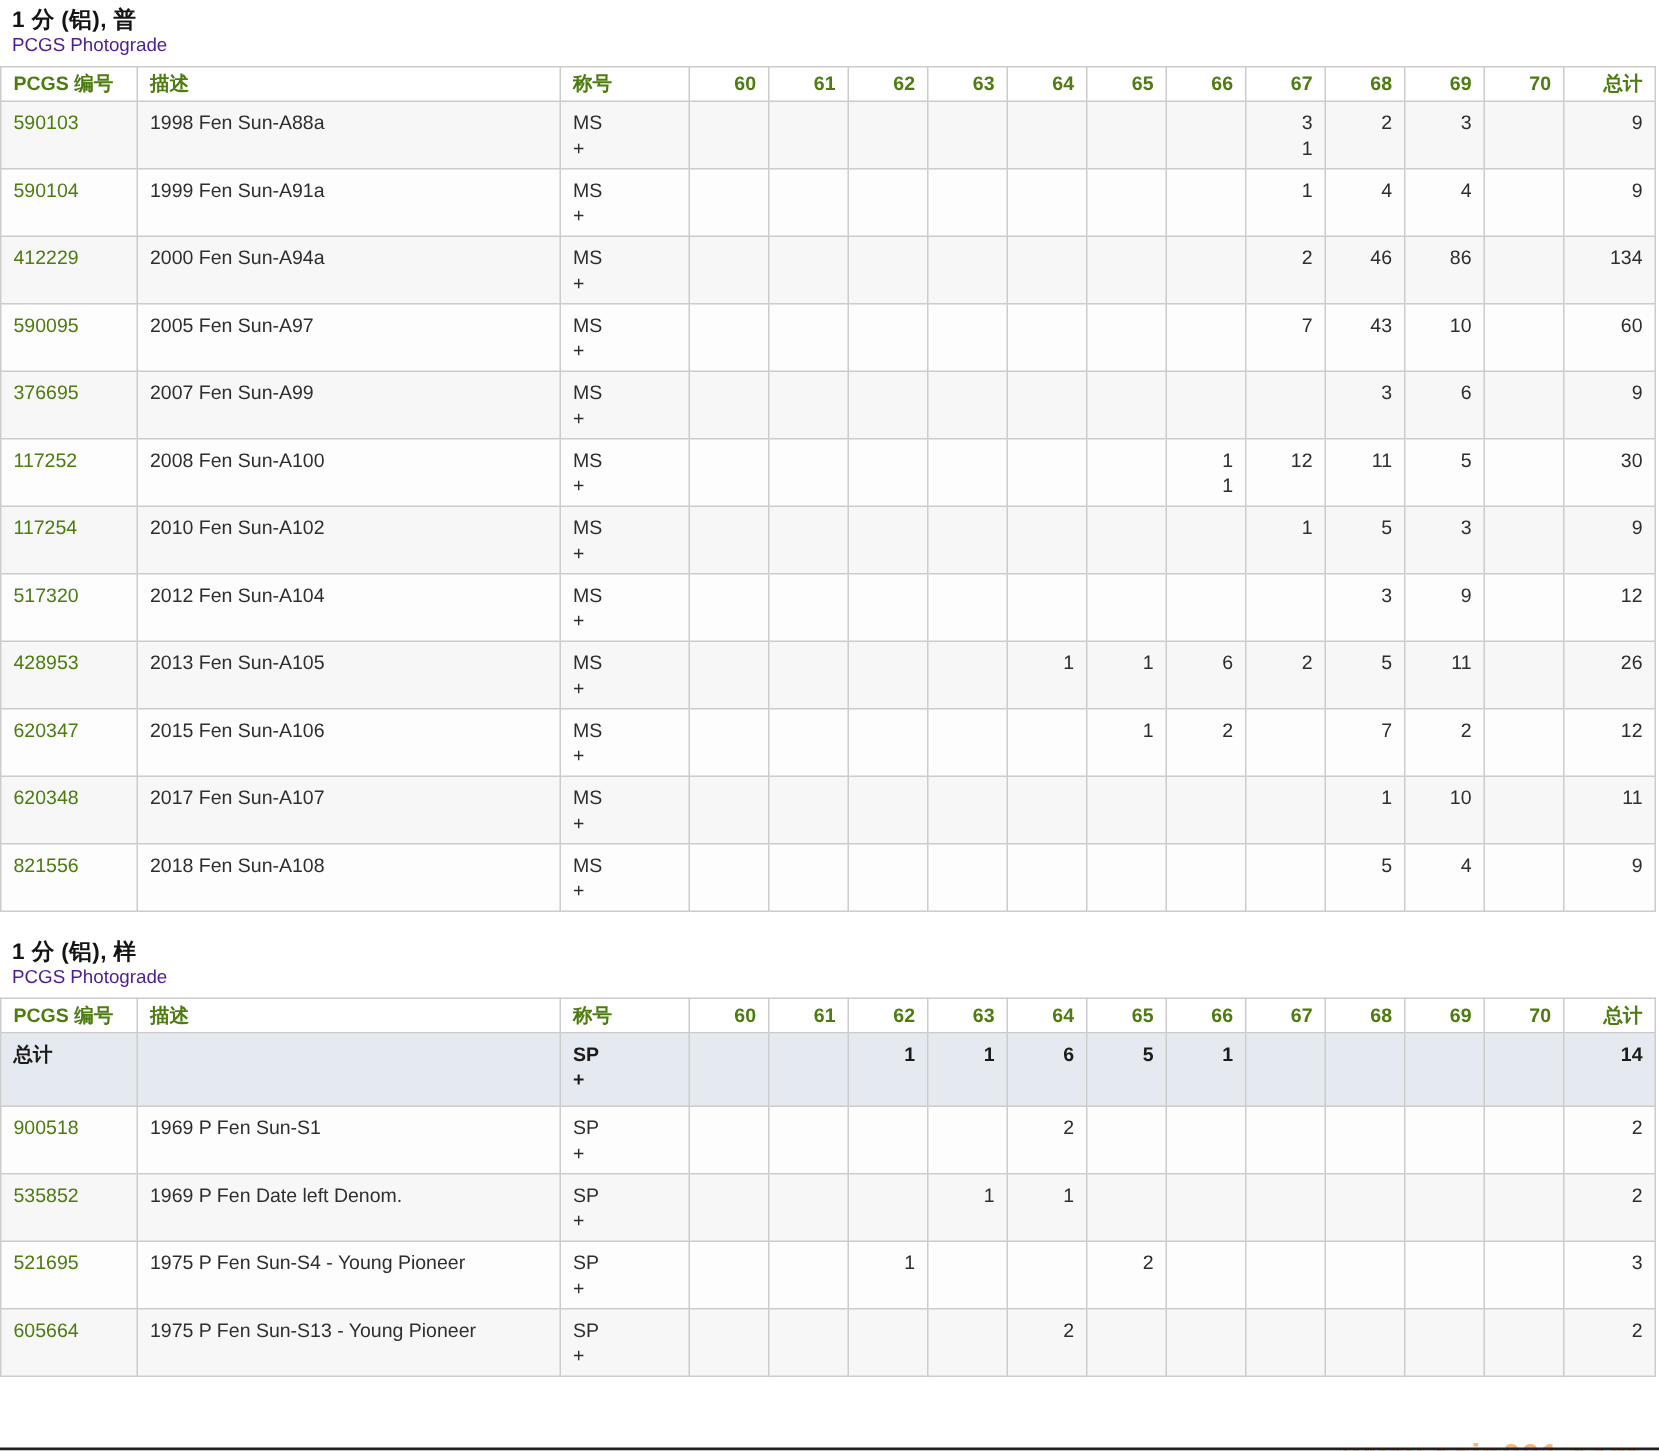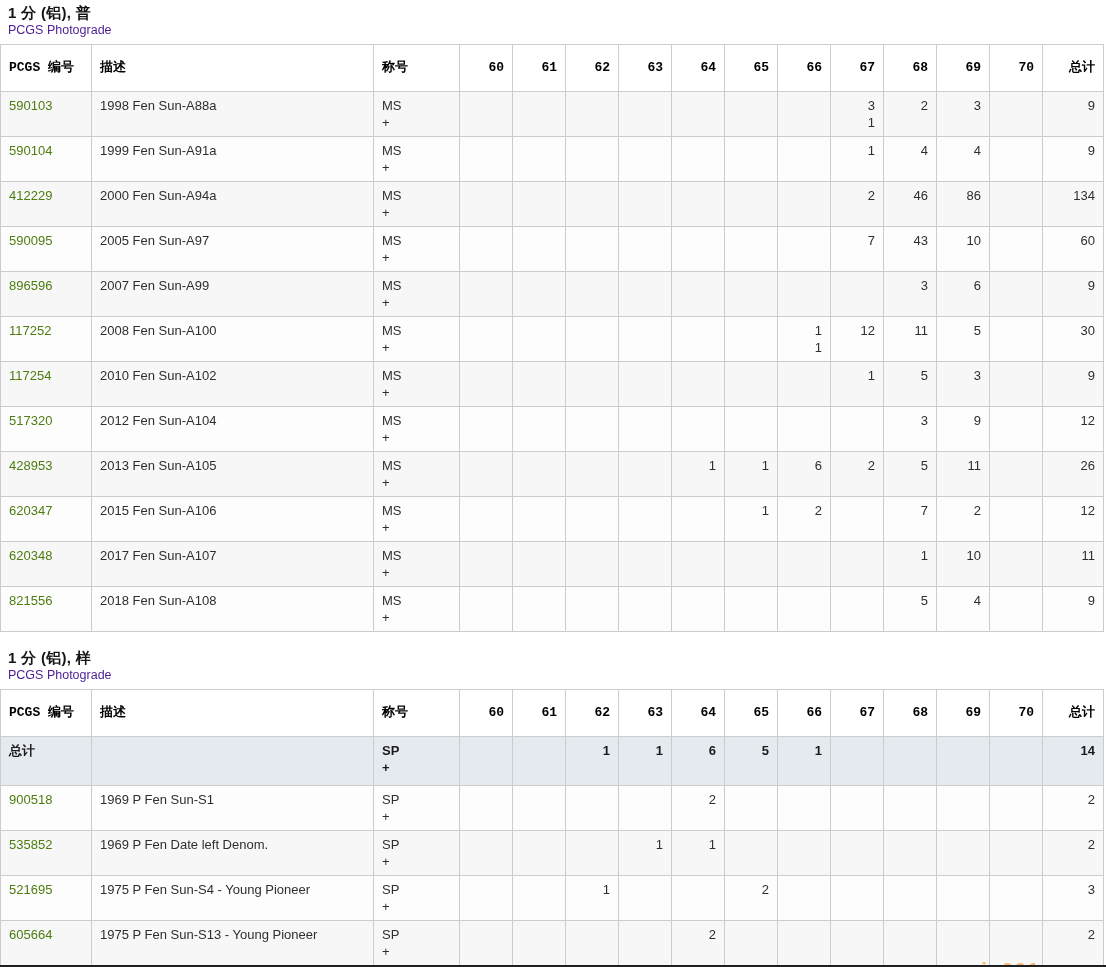--- a/index.html
+++ b/index.html
@@ -21,22 +21,22 @@
     font-size:12.5px; color:#4c1d95; text-decoration:none; margin-top:0;
   }
   table.pop-table {
     border-collapse:collapse; table-layout:fixed; width:1103px;
     background:#fff;
   }
   .pop-table th, .pop-table td {
     border:1px solid #cccccc; vertical-align:top; font-size:13px;
   }
   .pop-table th {
-    font-weight:bold; color:#000000; text-align:right;
-    padding:15px 8px; height:22px; line-height:16px;font-family:Liberation Mono, monospace;
+    font-weight:bold; color:#4d7c0f; text-align:right;
+    padding:3px 8px; height:22px; line-height:16px;
   }
   .pop-table th.text { text-align:left; }
   .pop-table td {
     color:#2e2e2e; padding:5px 8px; height:45px; line-height:17px;
     white-space:pre-line;
   }
   .pop-table td.num { text-align:right; }
   .pop-table td.text { text-align:left; }
   .pop-table tbody tr:nth-child(odd) { background:#f7f7f7; }
   .pop-table tbody tr:nth-child(even) { background:#fdfdfd; }
@@ -168,21 +168,21 @@
             <td class="num"></td>
             <td class="num"></td>
             <td class="num"></td>
             <td class="num">7</td>
             <td class="num">43</td>
             <td class="num">10</td>
             <td class="num"></td>
             <td class="num">60</td>
           </tr>
           <tr>
-            <td class="text"><a href="#" class="pcgs-link">896596</a></td>
+            <td class="text"><a href="#" class="pcgs-link">376695</a></td>
             <td class="text">2007 Fen Sun-A99</td>
             <td class="text">MS
 +</td>
             <td class="num"></td>
             <td class="num"></td>
             <td class="num"></td>
             <td class="num"></td>
             <td class="num"></td>
             <td class="num"></td>
             <td class="num"></td>

